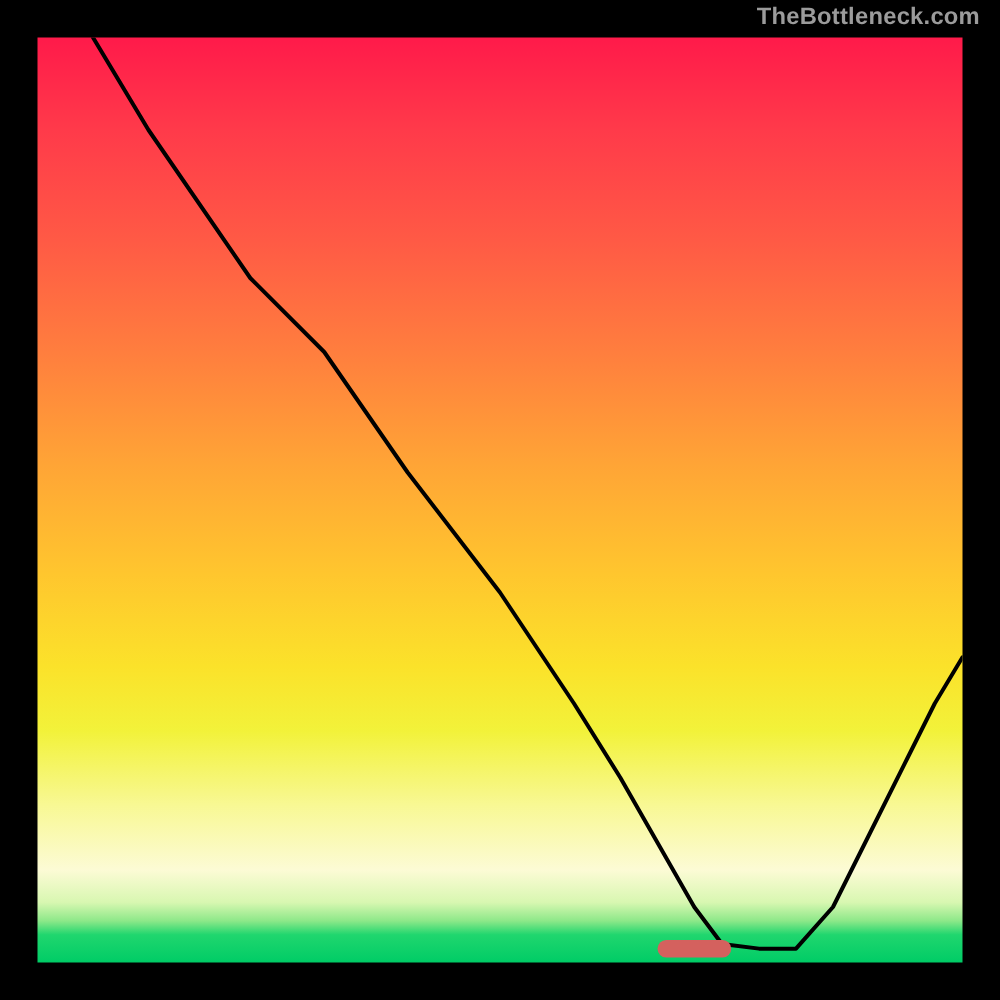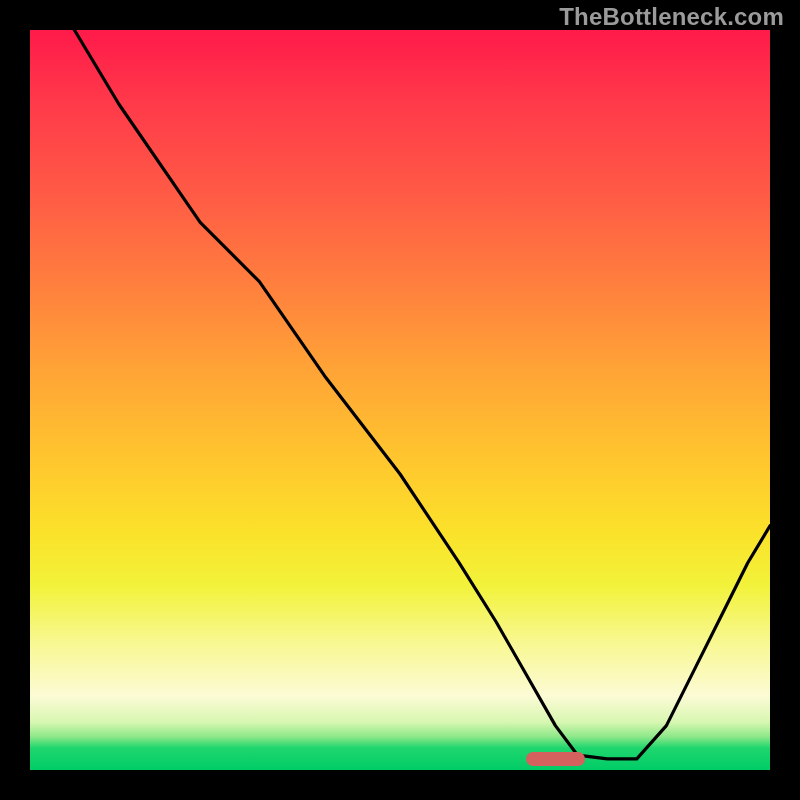--- a/index.html
+++ b/index.html
@@ -15,21 +15,21 @@
     position: relative;
     width: 800px;
     height: 800px;
     background: #000;
   }
   .watermark {
     position: absolute;
     top: 3px;
     right: 16px;
     color: #9b9b9b;
-    font-size: 24px;
+    font-size: 19px;
     font-weight: 600;
     letter-spacing: 0.2px;
     z-index: 5;
   }
   .plot {
     position: absolute;
     left: 30px;
     top: 30px;
     width: 740px;
     height: 740px;

